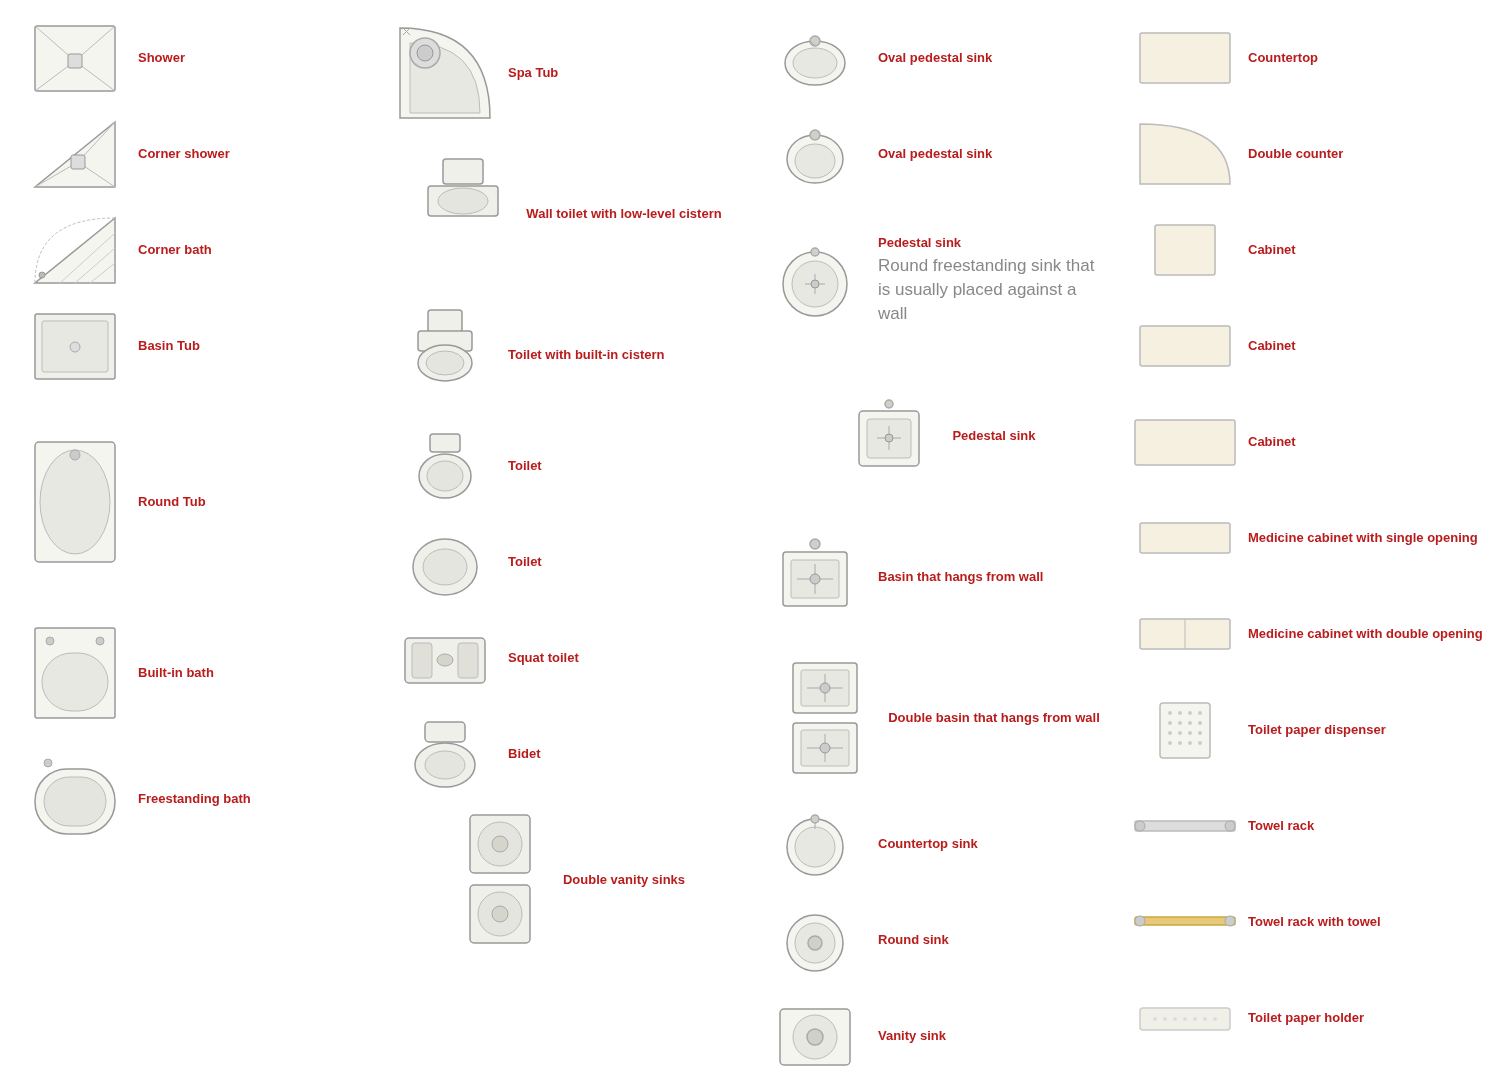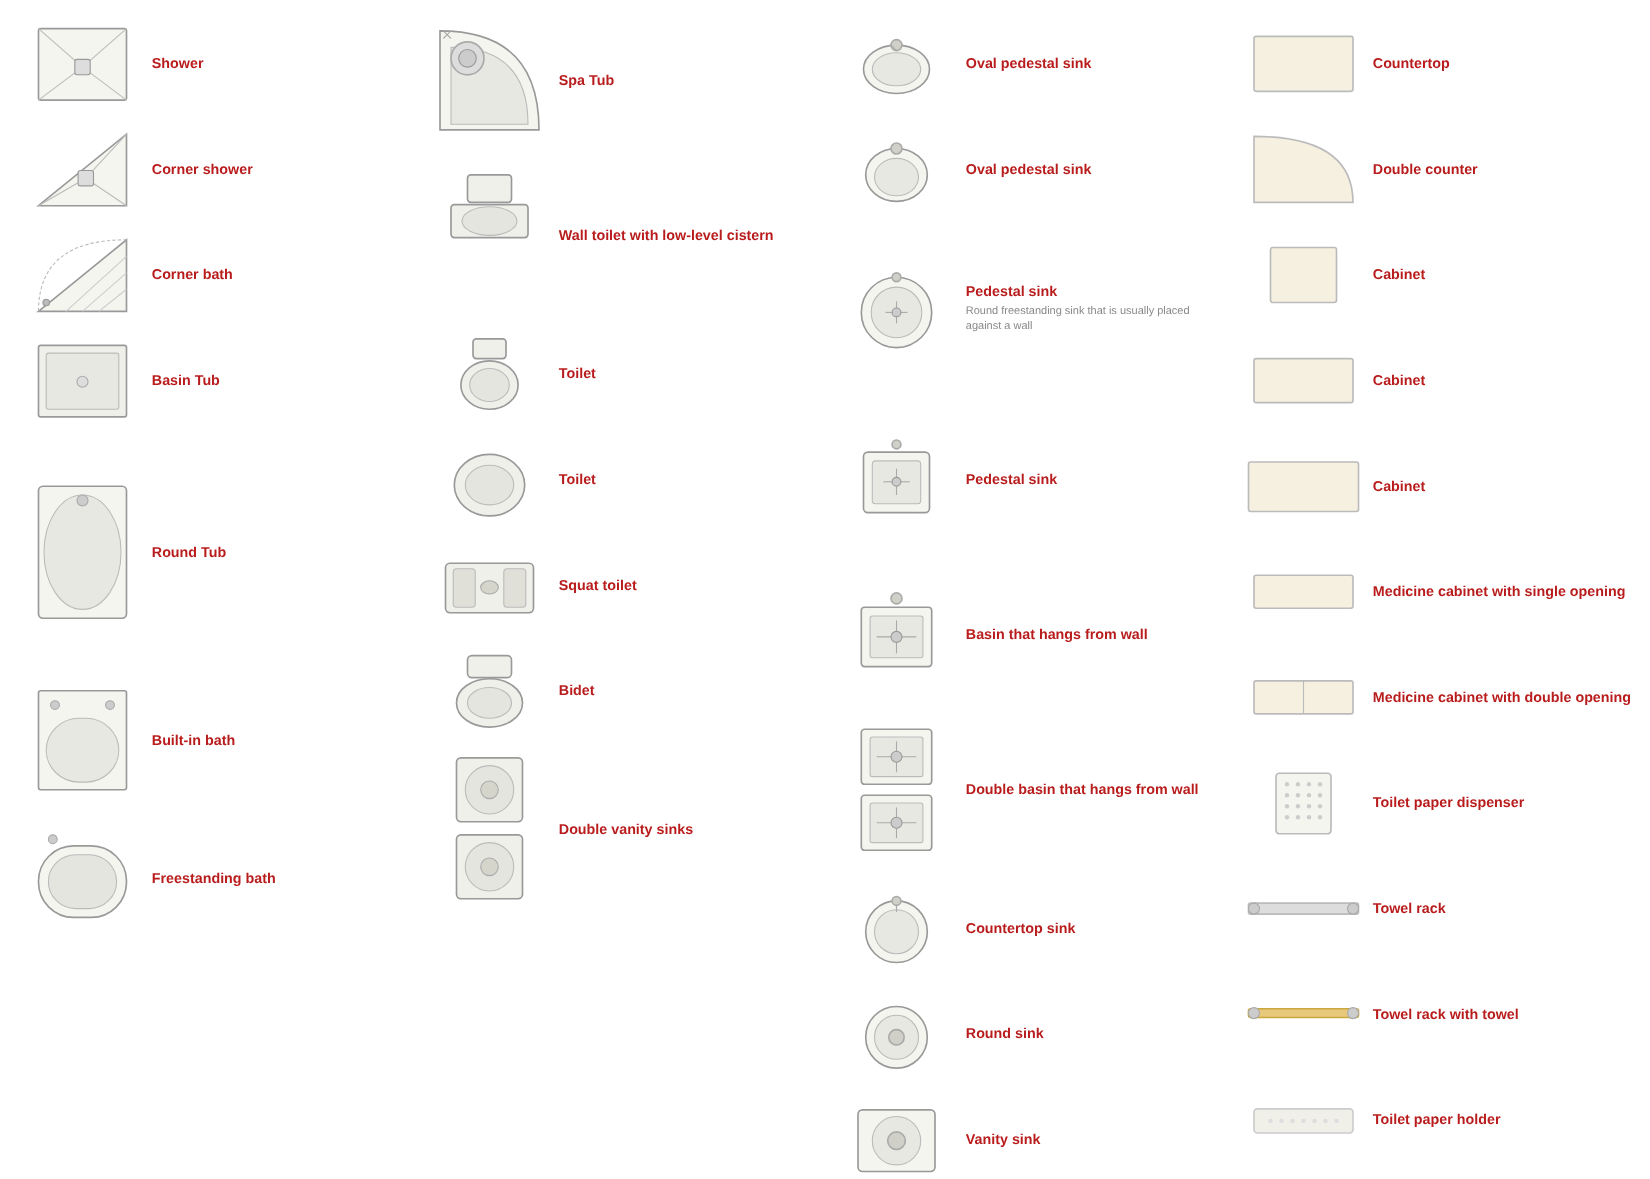--- a/index.html
+++ b/index.html
@@ -22,40 +22,40 @@
       flex-direction: column;
       gap: 0;
     }
     .item {
       display: flex;
       align-items: center;
       padding: 8px 10px;
       min-height: 80px;
     }
     .item.tall { min-height: 110px; }
-    .item.taller { min-height: 140px; }
+    .item.taller { min-height: 140px; justify-content: center; }
     .item.tallest { min-height: 200px; }
     .icon-wrap {
       width: 110px;
       min-width: 110px;
       height: 80px;
       display: flex;
       align-items: center;
       justify-content: center;
       flex-shrink: 0;
     }
     .icon-wrap.tall { height: 110px; }
     .icon-wrap.taller { height: 140px; }
     .icon-wrap.tallest { height: 200px; }
     .label {
       margin-left: 8px;
       line-height: 1.4;
     }
     .label .main { font-weight: bold; font-size: 13px; color: #b91c1c; }
-    .label .sub { font-size: 10px; color: #888; margin-top: 2px; }
+    .label .sub { font-size: 17px; color: #888; margin-top: 2px; }
 
     
     svg { overflow: visible; }
   </style>
 </head>
 <body>
 
 <div class="grid">
 
   <div class="col">
@@ -193,20 +193,36 @@
 
           <rect x="10" y="32" width="70" height="30" rx="3" fill="#f0f0eb" stroke="#999" stroke-width="1.5"></rect>
           <ellipse cx="45" cy="47" rx="25" ry="13" fill="#e5e5e0" stroke="#bbb" stroke-width="1"></ellipse>
         </svg>
       </div>
       <div class="label">
         <span class="main">Wall toilet with low-level cistern</span>
       </div>
     </div>
 
+    <div class="item tall">
+      <div class="icon-wrap tall">
+        <svg width="90" height="100" viewBox="0 0 90 100">
+
+          <rect x="28" y="5" width="34" height="22" rx="3" fill="#f0f0eb" stroke="#999" stroke-width="1.5"></rect>
+
+          <rect x="18" y="26" width="54" height="20" rx="3" fill="#f0f0eb" stroke="#999" stroke-width="1.5"></rect>
+
+          <ellipse cx="45" cy="58" rx="27" ry="18" fill="#f0f0eb" stroke="#999" stroke-width="1.5"></ellipse>
+          <ellipse cx="45" cy="58" rx="19" ry="12" fill="#e5e5e0" stroke="#bbb" stroke-width="1"></ellipse>
+        </svg>
+      </div>
+      <div class="label">
+        <span class="main">Toilet with built-in cistern</span>
+      </div>
+    </div>
 
     <div class="item">
       <div class="icon-wrap">
         <svg width="80" height="70" viewBox="0 0 80 70">
           <rect x="25" y="3" width="30" height="18" rx="3" fill="#f0f0eb" stroke="#999" stroke-width="1.5"></rect>
           <ellipse cx="40" cy="45" rx="26" ry="22" fill="#f0f0eb" stroke="#999" stroke-width="1.5"></ellipse>
           <ellipse cx="40" cy="45" rx="18" ry="15" fill="#e5e5e0" stroke="#bbb" stroke-width="1"></ellipse>
         </svg>
       </div>
       <div class="label">

